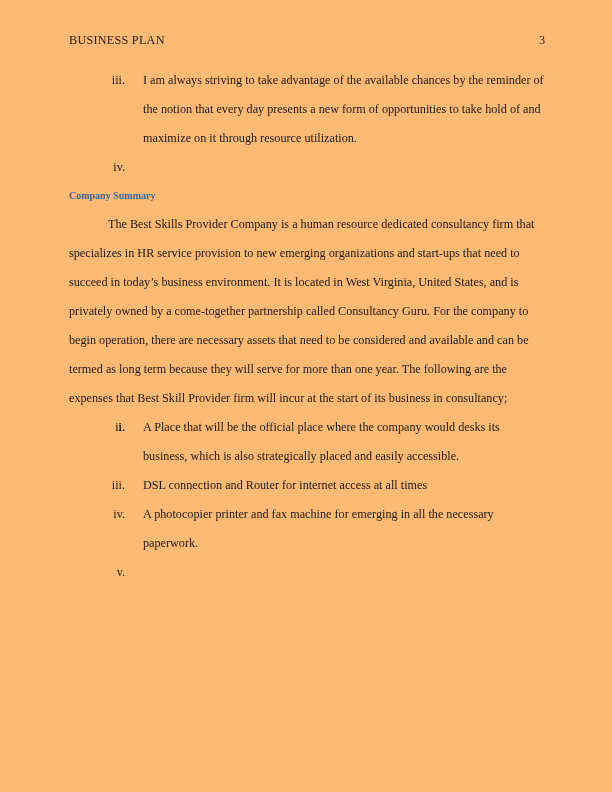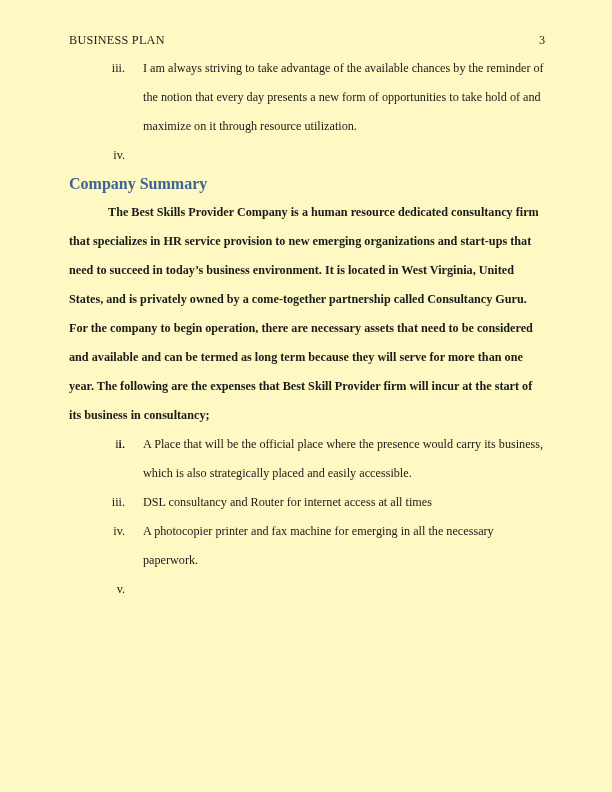--- a/index.html
+++ b/index.html
@@ -40,34 +40,33 @@
   }
   .header-pageno {
     font-size: 12.2px;
     color: #1c1c1c;
   }
 
   
   .content {
     position: absolute;
     left: 69px;
-    top: 54px;
+    top: 66px;
     width: 476px;
   }
 
   .para {
     font-size: 12.2px;
     line-height: 29px;
     text-align: left;
     margin: 0;
     color: #1a1a1a;
   }
   .para.indent-first {
     text-indent: 39px;
-    font-weight: bold;
   }
 
   
   .rlist {
     list-style: none;
     margin: 0;
     padding: 0;
   }
   .rlist-item {
     position: relative;
@@ -85,35 +84,35 @@
     font-size: 12.2px;
     line-height: 29px;
     color: #1a1a1a;
   }
   .rlist-text {
     display: block;
   }
 
   
   .section-heading {
-    font-size: 16px;
+    font-size: 10px;
     line-height: 29px;
     font-weight: bold;
     margin: 0;
   }
 
   
   .gap-before-heading { height: 28px; }
   .gap-after-heading  { height: 0px; }
   .gap-before-list    { height: 0px; }
 </style>
 </head>
 <body>
 
-<div class="page" style="background: #fef9c3;">
+<div class="page" style="background: #fdba74;">
 
   <div class="page-header">
     <span class="header-title">BUSINESS PLAN</span>
     <span class="header-pageno">3</span>
   </div>
 
   <div class="content">
 
     <ol class="rlist">
       <li class="rlist-item">
@@ -134,25 +133,25 @@
     <p class="para indent-first">The Best Skills Provider Company is a human resource dedicated consultancy firm that specializes in HR service provision to new emerging organizations and start-ups that need to succeed in today’s business environment. It is located in West Virginia, United States, and is privately owned by a come-together partnership called Consultancy Guru. For the company to begin operation, there are necessary assets that need to be considered and available and can be termed as long term because they will serve for more than one year. The following are the expenses that Best Skill Provider firm will incur at the start of its business in consultancy;</p>
 
     <div class="gap-before-list"></div>
 
     <ol class="rlist">
       <li class="rlist-item">
         <span class="rlist-marker">i.</span>
       </li>
       <li class="rlist-item">
         <span class="rlist-marker">ii.</span>
-        <span class="rlist-text">A Place that will be the official place where the presence would carry its business, which is also strategically placed and easily accessible.</span>
+        <span class="rlist-text">A Place that will be the official place where the company would desks its business, which is also strategically placed and easily accessible.</span>
       </li>
       <li class="rlist-item">
         <span class="rlist-marker">iii.</span>
-        <span class="rlist-text">DSL consultancy and Router for internet access at all times</span>
+        <span class="rlist-text">DSL connection and Router for internet access at all times</span>
       </li>
       <li class="rlist-item">
         <span class="rlist-marker">iv.</span>
         <span class="rlist-text">A photocopier printer and fax machine for emerging in all the necessary paperwork.</span>
       </li>
       <li class="rlist-item">
         <span class="rlist-marker">v.</span>
       </li>
     </ol>
 

